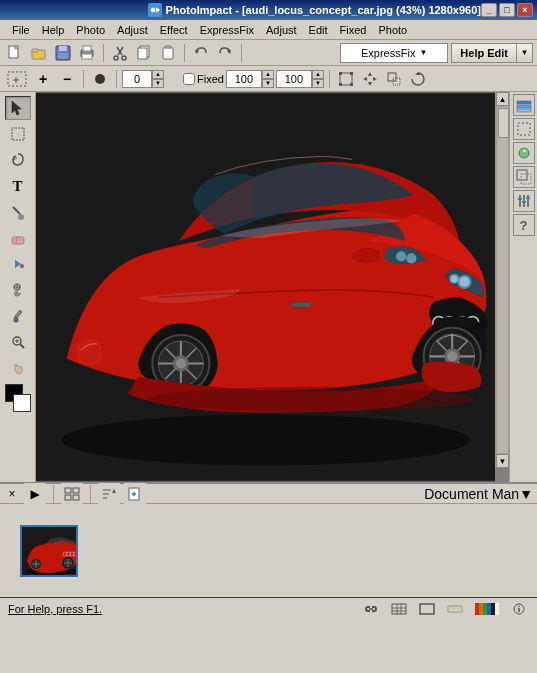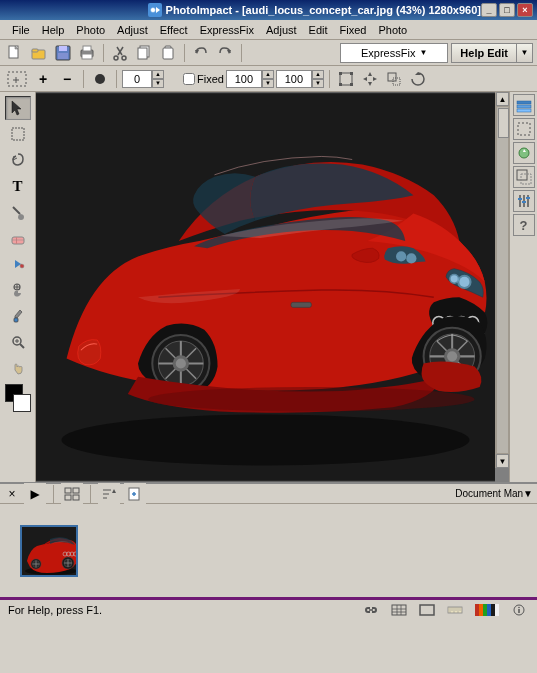--- a/index.html
+++ b/index.html
@@ -295,26 +295,27 @@
       border: 1px solid #888;
       display: flex; align-items: center; justify-content: center;
       cursor: pointer;
       font-size: 10px;
     }
 
     
     .status-bar {
       height: 22px;
       background: #d4d0c8;
-      border-top: 3px solid #701a75;
+      border-top: 1px solid #701a75;
       display: flex;
       align-items: center;
       padding: 0 8px;
       font-size: 11px;
       gap: 8px;
+      text-decoration: underline;
     }
 
     
     .doc-manager {
       height: 115px;
       background: #d4d0c8;
       border-top: 2px solid #888;
       display: flex;
       flex-direction: column;
     }
@@ -825,21 +826,21 @@
           </svg>
       </div>
       <div class="tb-icon-btn">
         <svg width="16" height="14" viewBox="0 0 16 14">
             <rect x="2" y="1" width="10" height="12" fill="white" stroke="#666" stroke-width="1"></rect>
             <line x1="7" y1="5" x2="7" y2="9" stroke="#4080c0" stroke-width="1.5"></line>
             <line x1="5" y1="7" x2="9" y2="7" stroke="#4080c0" stroke-width="1.5"></line>
           </svg>
       </div>
     </div>
-    <div style="writing-mode:horizontal-tb; margin-left:auto; font-size:10px;">Document Man▼</div>
+    <div style="writing-mode:horizontal-tb; margin-left:auto; font-size:14px;">Document Man▼</div>
   </div>
   <div class="doc-manager-content">
     <div style="display:flex; flex-direction:column; align-items:center; height:100%; justify-content:center; padding-right:4px;">
     </div>
 
     <div class="doc-thumbnail">
       <svg width="58" height="52" viewBox="0 0 58 52" xmlns="http://www.w3.org/2000/svg">
         <rect width="58" height="52" fill="#1a1a1a"></rect>
         <ellipse cx="29" cy="44" rx="26" ry="4" fill="#0d0d0d"></ellipse>
         <path d="M5,34 Q8,22 15,19 Q22,17 28,16 Q36,14 43,13 Q50,12 54,17 Q58,22 57,30 Q55,38 48,42 Q38,46 25,46 Q13,46 8,40Z" fill="#c0150a"></path>

